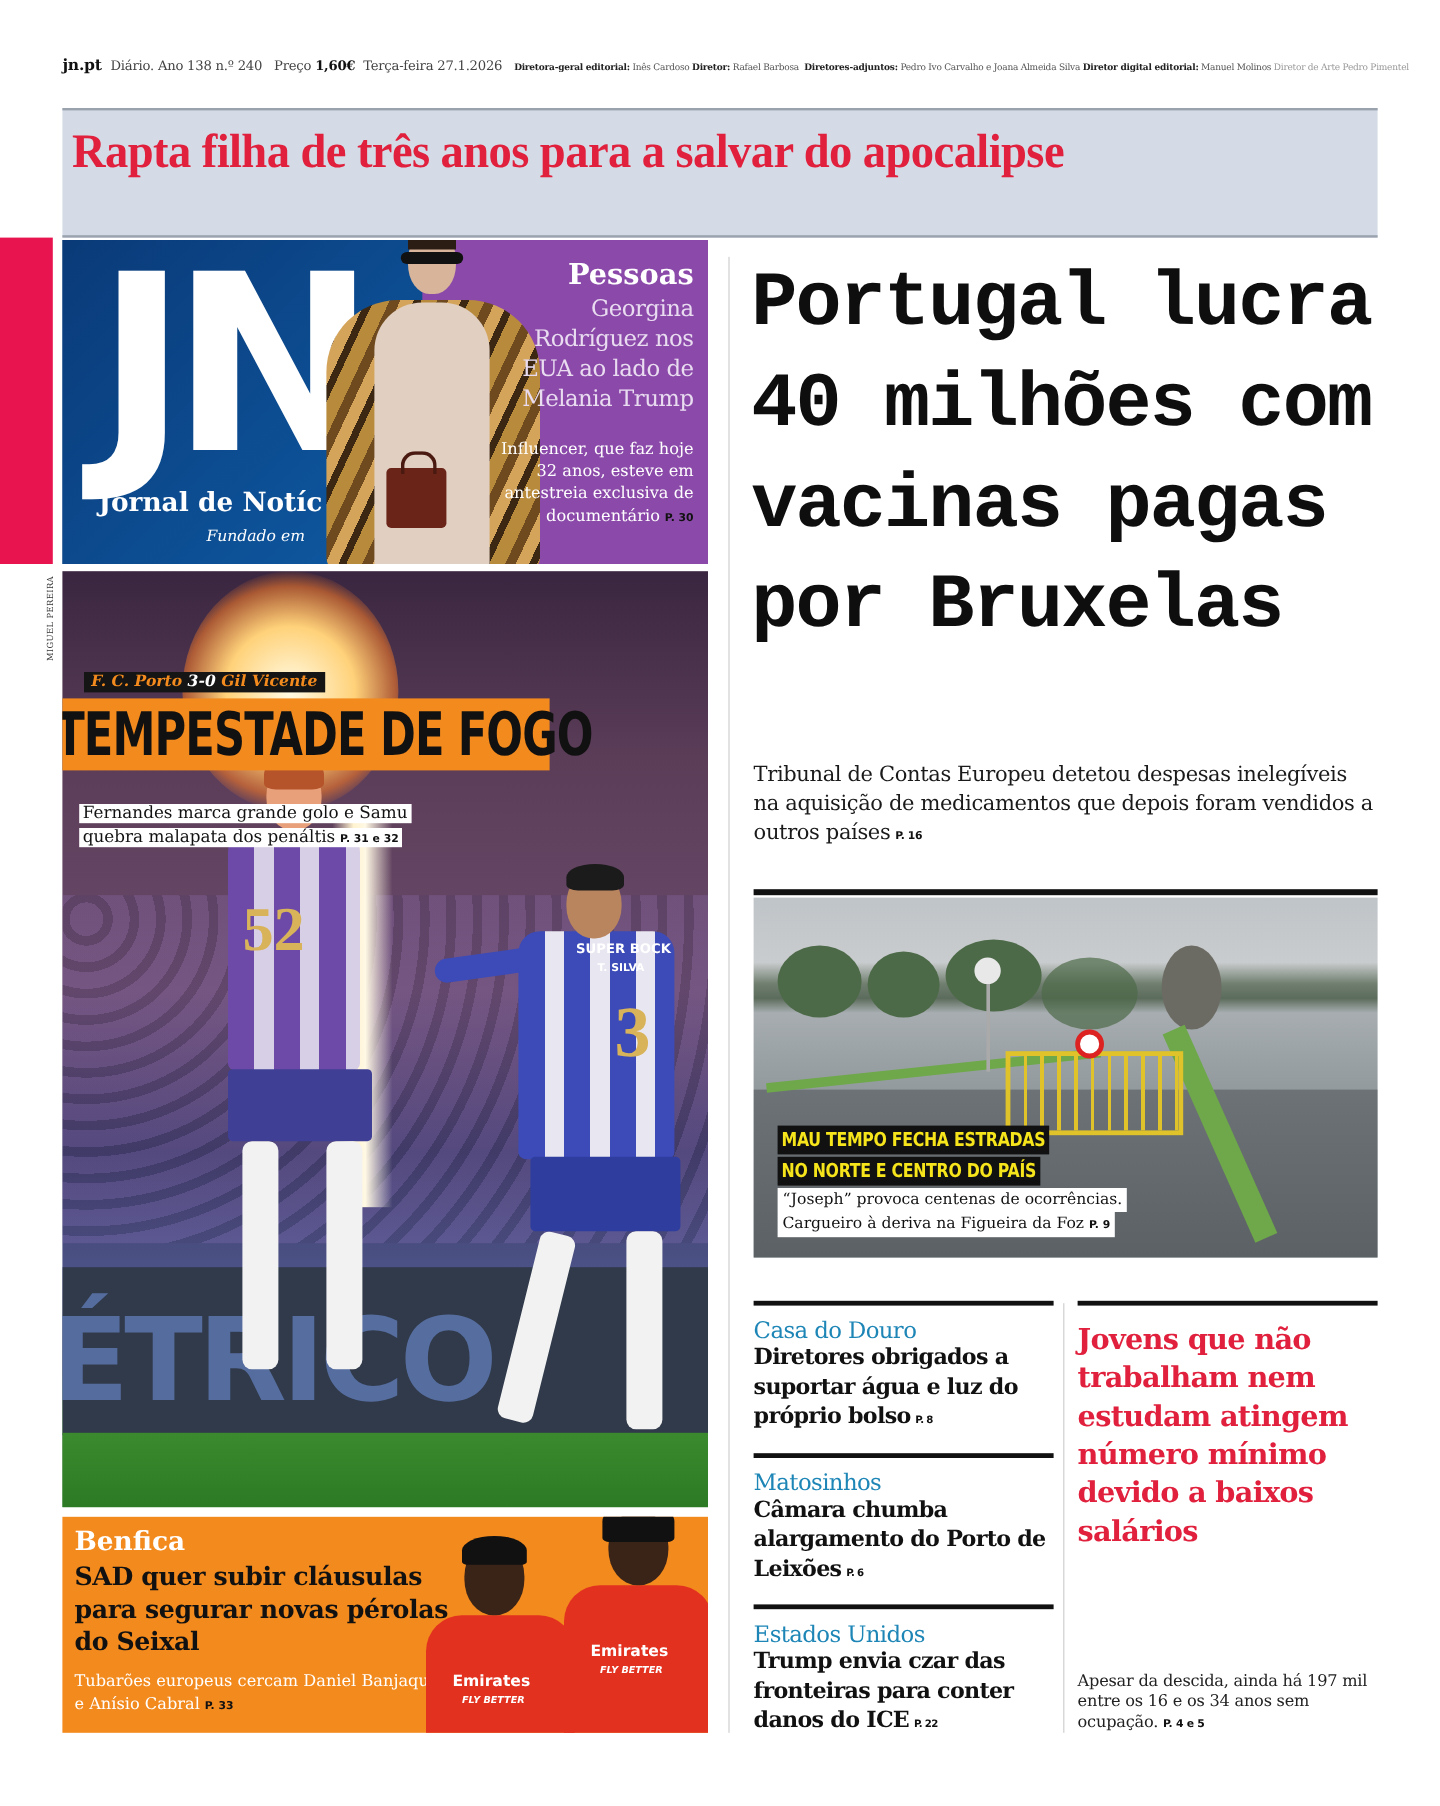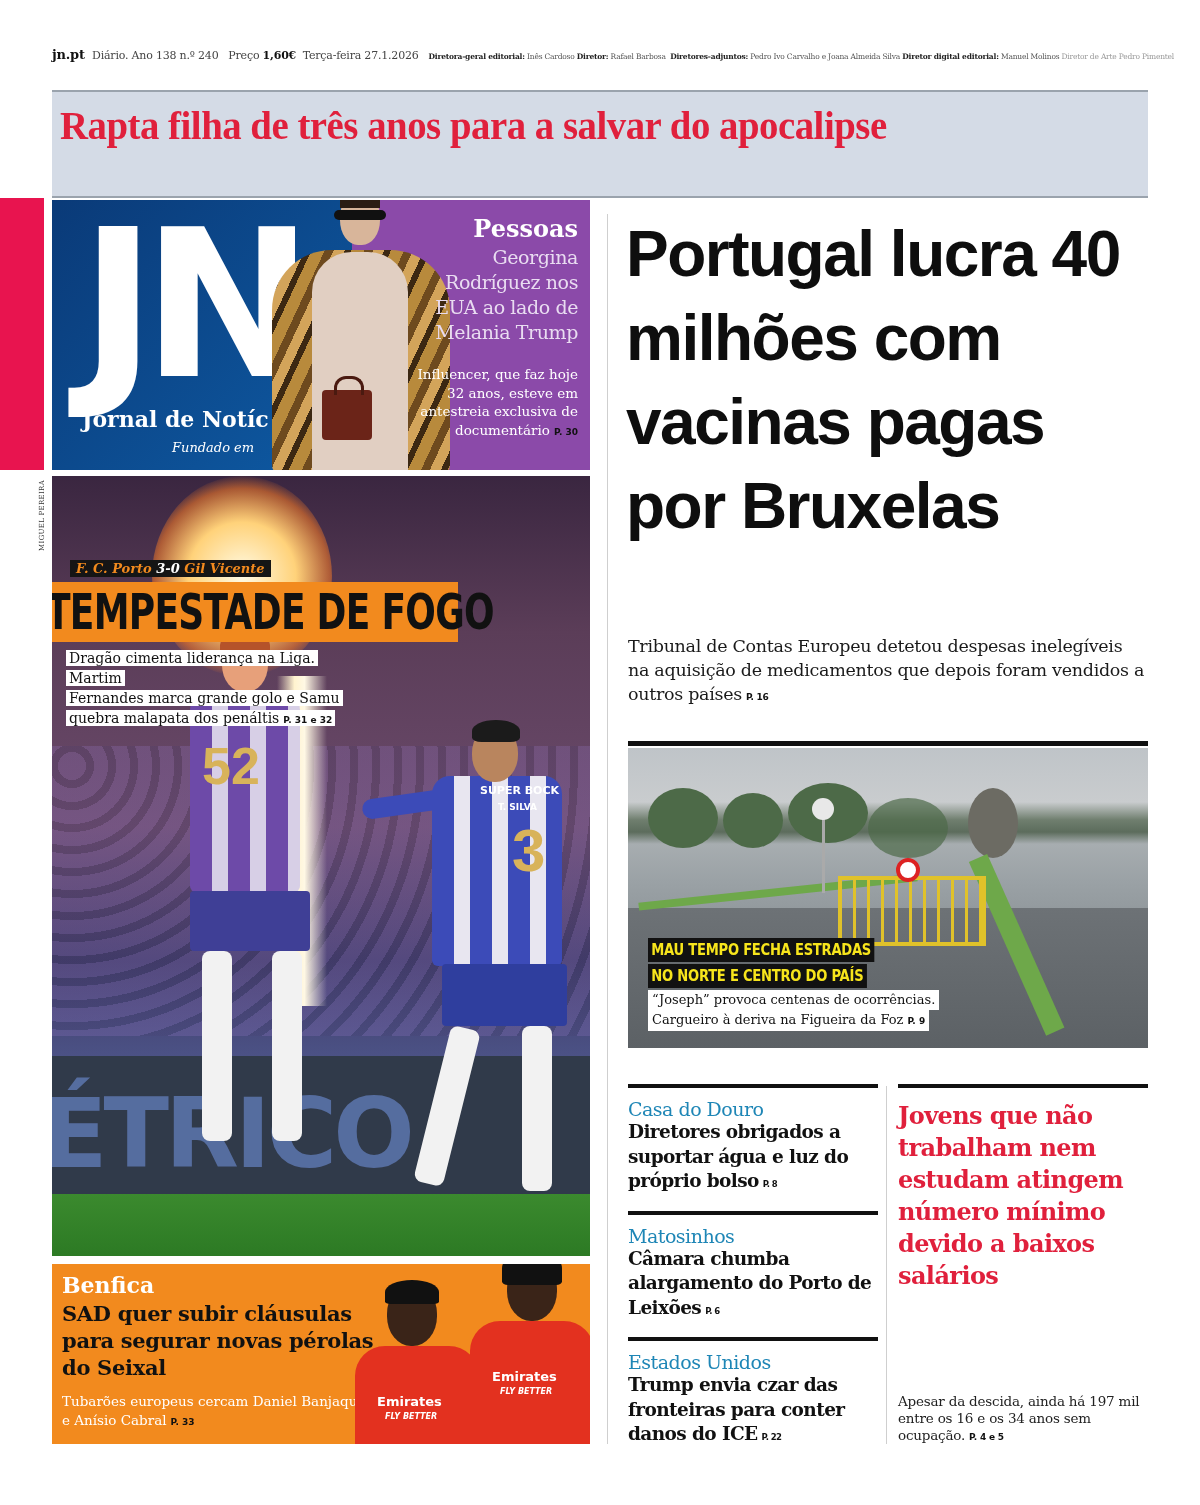--- a/index.html
+++ b/index.html
@@ -73,21 +73,21 @@
     .p1 .shirt { left: 18px; top: 56px; width: 110px; height: 200px; background: repeating-linear-gradient(90deg, #6d4aa8 0 22px, #d7cfe6 22px 38px); }
     .p2 .shirt { left: 30px; top: 70px; width: 130px; height: 190px; }
     .shorts { position: absolute; background: #2f3e9e; border-radius: 4px; }
     .p1 .shorts { left: 18px; top: 255px; width: 120px; height: 60px; background: #3f3f96; }
     .p2 .shorts { left: 40px; top: 258px; width: 125px; height: 62px; }
     .leg { position: absolute; width: 30px; background: #f2f2f2; border-radius: 8px; }
     .p1 .leg.l { left: 30px; top: 315px; height: 190px; }
     .p1 .leg.r { left: 100px; top: 315px; height: 190px; }
     .p2 .leg.l { left: 30px; top: 320px; height: 160px; transform: rotate(14deg); }
     .p2 .leg.r { left: 120px; top: 320px; height: 165px; }
-    .number { position: absolute; font-family: Liberation Sans, sans-serif; font-weight: bold; color: #d8b35a; }
+    .number { position: absolute; font-family: Liberation Serif, serif; font-weight: bold; color: #d8b35a; margin-top: 10px; }
     .p1 .number { left: 30px; top: 100px; font-size: 52px; }
     .p2 .number { left: 110px; top: 110px; font-size: 60px; }
     .sponsor { position: absolute; font-family: "DejaVu Sans", sans-serif; font-weight: bold; color: #fff; font-size: 11px; }
     .p2 .sponsor { left: 78px; top: 78px; }
     .p2 .pname { position: absolute; left: 96px; top: 96px; font-family: "DejaVu Sans", sans-serif; font-weight: bold; color: #fff; font-size: 9px; }
     .arm { position: absolute; left: -40px; top: 88px; width: 90px; height: 20px; border-radius: 10px; background: #3c4bb8; transform: rotate(-8deg); }
 
     .scoreline { position: absolute; left: 18px; top: 84px; background: #151515; padding: 1px 6px; font-family: "DejaVu Serif", serif; font-style: italic; font-weight: bold; font-size: 13px; color: #f28a1e; white-space: nowrap; }
     .scoreline .score { color: #fff; }
     .bigbanner { position: absolute; left: -10px; top: 106px; width: 416px; height: 60px; background: #f28a1e; }
@@ -110,21 +110,21 @@
     .bhair { position: absolute; left: 38px; top: -4px; width: 54px; height: 24px; border-radius: 50% 50% 10% 10%; background: #111; }
     .bp2 .bhair { left: 40px; top: -8px; width: 60px; height: 34px; }
     .bshirt { position: absolute; left: 8px; top: 62px; width: 124px; height: 140px; border-radius: 30px 30px 0 0; background: #e3311f; }
     .bshirt .em { position: absolute; left: 22px; top: 48px; font-family: "DejaVu Sans", sans-serif; font-weight: bold; color: #fff; font-size: 13px; }
     .bshirt .fly { position: absolute; left: 30px; top: 66px; font-family: "DejaVu Sans", sans-serif; font-style: italic; font-weight: bold; color: #fff; font-size: 8px; }
 
     
     .coldiv { left: 607px; top: 214px; width: 1px; height: 1230px; background: #cfcfcf; }
 
     
-    .mainhead { left: 626px; top: 212px; width: 530px; font-family: Liberation Sans, sans-serif; font-weight: bold; font-size: 64px; line-height: 84px; color: #0e0e0e; letter-spacing: -1.5px; }
+    .mainhead { left: 626px; top: 212px; width: 530px; font-family: Liberation Mono, monospace; font-weight: bold; font-size: 64px; line-height: 84px; color: #0e0e0e; letter-spacing: -1.5px; }
     .mainsub { left: 628px; top: 634px; width: 520px; font-family: "DejaVu Serif", serif; font-size: 17.5px; line-height: 24px; color: #1a1a1a; letter-spacing: -0.3px; }
     .mainsub .pref { font-size: 9px; }
 
     
     .floodrule { left: 628px; top: 741px; width: 520px; height: 5px; background: #111; }
     .flood { left: 628px; top: 748px; width: 520px; height: 300px; overflow: hidden; background: linear-gradient(180deg, #bfc4c8 0%, #c9ccce 18%, #6f7e6e 24%, #5c6c5c 28%, #a7adb0 32%, #9aa1a5 45%, #8e9599 60%, #7d8488 100%); }
     .tree { position: absolute; border-radius: 50%; background: #4d6a48; }
     .road { position: absolute; left: 0; top: 160px; width: 520px; height: 140px; background: linear-gradient(180deg, #6d7276, #5c6165); }
     .grass1 { position: absolute; left: 10px; top: 140px; width: 280px; height: 8px; background: #6ea84a; transform: rotate(-6deg); }
     .grass2 { position: absolute; left: 340px; top: 110px; width: 20px; height: 190px; background: #6ea84a; transform: rotate(-24deg); transform-origin: top; }
@@ -234,21 +234,21 @@
 
   <div class="scoreline">
     <span>F. C. Porto</span>
     <span class="score">3-0</span>
     <span>Gil Vicente</span>
   </div>
   <div class="bigbanner">
     <div class="txt">TEMPESTADE DE FOGO</div>
   </div>
   <div class="portosub">
-    <span class="line">Dragão cimenta liderança na Liga. Martim</span><br>
+    <br>
     <span class="line">Fernandes marca grande golo e Samu</span><br>
     <span class="line"><span>quebra malapata dos penáltis</span><span class="pref">P. 31 e 32</span></span>
   </div>
 </div>
 
 <div class="abs benfica">
   <div class="kicker">Benfica</div>
   <div class="title">SAD quer subir cláusulas para segurar novas pérolas do Seixal</div>
   <div class="sub"><span>Tubarões europeus cercam Daniel Banjaqui e Anísio Cabral</span><span class="pref">P. 33</span></div>
   <div class="bplayer bp1">

